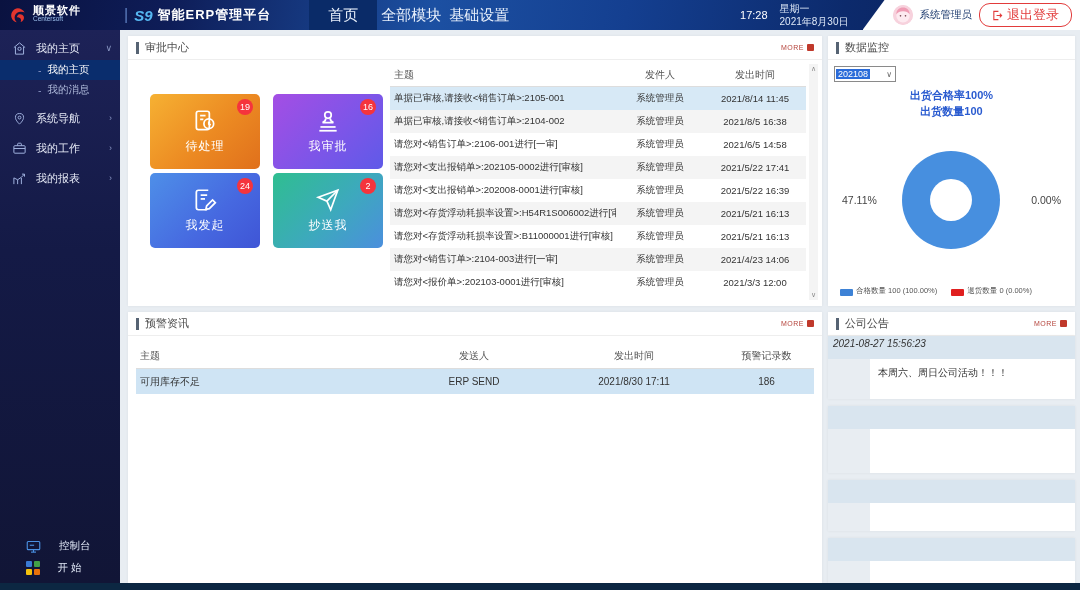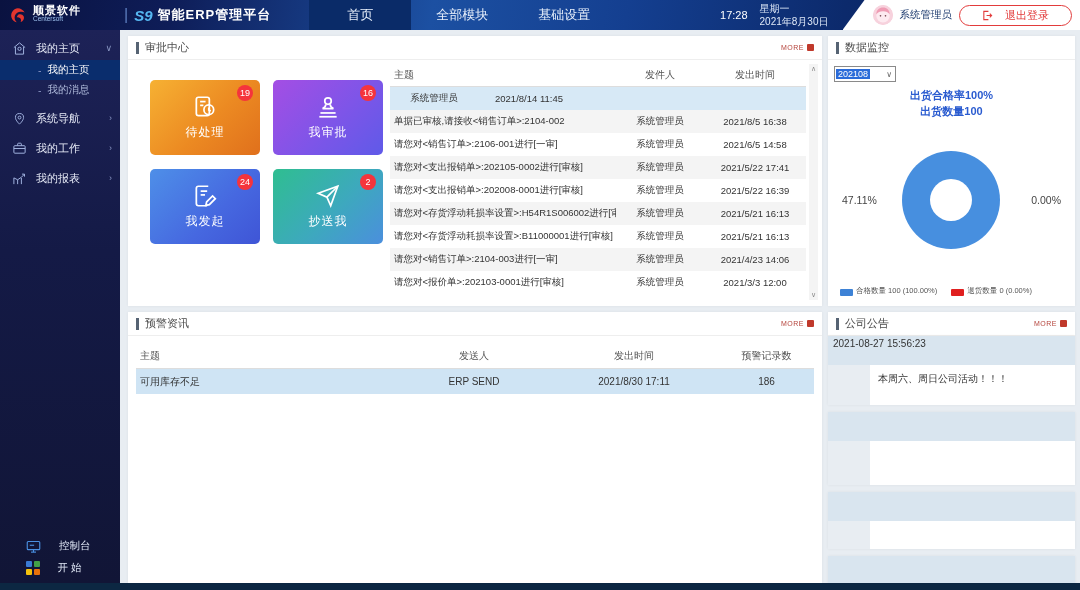--- a/index.html
+++ b/index.html
@@ -16,34 +16,34 @@
   }
   .brand { display:flex; align-items:flex-start; gap:5px; padding-left:8px; width:122px; }
   .brand-swirl { width:20px; height:20px; flex:0 0 auto; }
   .brand-txt { line-height:1; }
   .brand-name { color:#fff; font-size:11px; font-weight:bold; letter-spacing:1px; }
   .brand-sub { color:#9fc3ef; font-size:6.5px; }
   .brand-divider { color:#5d7fc0; font-size:16px; margin:0 6px 0 2px; font-weight:100; }
   .s9 { color:#57b8f2; font-size:15px; font-weight:bold; font-style:italic; margin-right:5px; }
   .app-title { color:#fff; font-size:13px; font-weight:bold; letter-spacing:1px; }
   .nav { display:flex; height:30px; margin-left:38px; }
-  .nav-tab { width:102px; display:flex; align-items:center; justify-content:center;
-    color:#e8f0fb; font-size:13px; cursor:pointer; }
+  .nav-tab { width:68px; display:flex; align-items:center; justify-content:center;
+    color:#e8f0fb; font-size:15px; cursor:pointer; }
   .nav-tab.active { background:#0a2b68; }
   .tb-time { color:#fff; font-size:11px; margin-left:auto; }
   .tb-datewrap { color:#dfe9f8; font-size:10px; line-height:1.3; margin:0 14px 0 12px; border-left:0; }
   .tb-right {
     height:30px; margin-left:0; background:#fff; display:flex; align-items:center;
     padding:0 8px 0 30px; clip-path:polygon(22px 0,100% 0,100% 100%,0 100%); gap:7px;
   }
   .avatar { width:20px; height:20px; border-radius:50%; background:#f7d2dd; overflow:hidden; flex:0 0 auto; }
   .tb-user { color:#1c3a6e; font-size:10.5px; }
   .logout-btn {
-    display:flex; align-items:center; gap:12px; border:1px solid #e23b3b; color:#e23b3b;
-    border-radius:11px; padding:2px 22px; font-size:11px; background:#fff; cursor:pointer;
+    display:flex; align-items:center; gap:4px; border:1px solid #e23b3b; color:#e23b3b;
+    border-radius:11px; padding:2px 12px; font-size:13px; background:#fff; cursor:pointer;
   }
   
   .sidebar {
     position:absolute; top:30px; left:0; width:120px; height:553px;
     background:linear-gradient(180deg,#1d2257 0%,#141a46 40%,#111536 100%); z-index:10;
   }
   .sb-group { display:flex; align-items:center; height:24px; padding:0 8px 0 12px;
     color:#e8ecf8; font-size:11px; cursor:pointer; margin-top:6px; }
   .sb-group .sb-ico { width:15px; height:15px; margin-right:9px; flex:0 0 auto; }
   .sb-chev { margin-left:auto; color:#8a97c4; font-size:9px; }
@@ -62,21 +62,21 @@
   .p-approval { left:8px; top:6px; width:694px; height:270px; }
   .p-alerts   { left:8px; top:282px; width:694px; height:271px; }
   .p-monitor  { left:708px; top:6px; width:247px; height:270px; }
   .p-announce { left:708px; top:282px; width:247px; height:271px; background:transparent; box-shadow:none; }
   .p-head { height:24px; display:flex; align-items:center; padding:0 8px; border-bottom:1px solid #eee; background:#fff; }
   .p-bar { width:3px; height:12px; background:#566373; margin-right:6px; }
   .p-title { font-size:11px; color:#4a4a4a; }
   .more { margin-left:auto; display:flex; align-items:center; gap:3px; color:#b5443c; font-size:7px; cursor:pointer; letter-spacing:.5px; }
   .more i { width:7px; height:7px; background:#c0392b; display:inline-block; border-radius:1px; }
   
-  .tiles { position:absolute; left:22px; top:44px; display:grid; grid-template-columns:110px 110px; grid-auto-rows:75px; gap:14px 13px; }
+  .tiles { position:absolute; left:22px; top:58px; display:grid; grid-template-columns:110px 110px; grid-auto-rows:75px; gap:4px 13px; }
   .tile { position:relative; border-radius:5px; display:flex; flex-direction:column; align-items:center; justify-content:center; gap:4px; cursor:pointer; color:#fff; }
   .tile svg { width:26px; height:26px; }
   .tile-label { font-size:12px; letter-spacing:1px; }
   .t-orange { background:linear-gradient(135deg,#f6b133 0%,#ec8a22 55%,#e0701c 100%); }
   .t-purple { background:linear-gradient(135deg,#a44ee4 0%,#7e55e8 55%,#5f5ae8 100%); }
   .t-blue   { background:linear-gradient(135deg,#4e8fe8 0%,#4668e0 60%,#3f55d6 100%); }
   .t-teal   { background:linear-gradient(135deg,#2fbe90 0%,#3da9bd 55%,#4b8fdd 100%); }
   .badge { position:absolute; top:5px; right:7px; min-width:16px; height:16px; border-radius:9px;
     background:#f5343c; color:#fff; font-size:9px; display:flex; align-items:center; justify-content:center; padding:0 3px; }
   
@@ -112,21 +112,21 @@
   .donut-hole { width:42px; height:42px; border-radius:50%; background:#fff; }
   .donut-lab { position:absolute; top:158px; font-size:10.5px; color:#444; }
   .dl-left { left:14px; } .dl-right { right:14px; }
   .legend { position:absolute; left:12px; bottom:10px; display:flex; gap:14px; font-size:7.5px; color:#555; align-items:center; }
   .legend i { width:13px; height:7px; display:inline-block; margin-right:3px; border-radius:1px; }
   .sw-blue { background:#3d82d6; } .sw-red { background:#e01f1f; }
   .legend span { display:flex; align-items:flex-end; }
   
   .ann-head { box-shadow:0 0 3px rgba(0,0,0,.06); }
   .ann-item { margin-top:7px; box-shadow:0 0 3px rgba(0,0,0,.06); }
-  .ann-date { background:#d9e5ef; font-size:10px; color:#333; padding:2px 5px; height:29px; }
+  .ann-date { background:#d9e5ef; font-size:10px; color:#333; padding:2px 5px; height:23px;font-style:italic; }
   .ann-body { background:#fff; font-size:10px; color:#333; padding:7px 8px 17px 8px;margin-left:42px; }
   .ann-body.b1 { height:40px; }
   .ann-body.b2 { height:44px; }
   .ann-body.b3 { height:28px; }
   .ann-body.b4 { height:64px; }
   
   .bottombar { position:absolute; left:0; bottom:0; width:1080px; height:7px; background:#0c2742; z-index:30; }
 </style>
 </head>
 <body>
@@ -303,20 +303,21 @@
       </div>
     </div>
 
     <div class="atable">
       <div class="arow head">
         <span class="c-subj">主题</span>
         <span class="c-sender">发件人</span>
         <span class="c-time">发出时间</span>
       </div>
       <div class="arow r-hl">
+        <span class="c-subj">单据已审核,请接收&lt;销售订单&gt;:2105-001</span>
         <span class="c-sender">系统管理员</span>
         <span class="c-time">2021/8/14 11:45</span>
       </div>
       <div class="arow r-odd">
         <span class="c-subj">单据已审核,请接收&lt;销售订单&gt;:2104-002</span>
         <span class="c-sender">系统管理员</span>
         <span class="c-time">2021/8/5 16:38</span>
       </div>
       <div class="arow">
         <span class="c-subj">请您对&lt;销售订单&gt;:2106-001进行[一审]</span>

